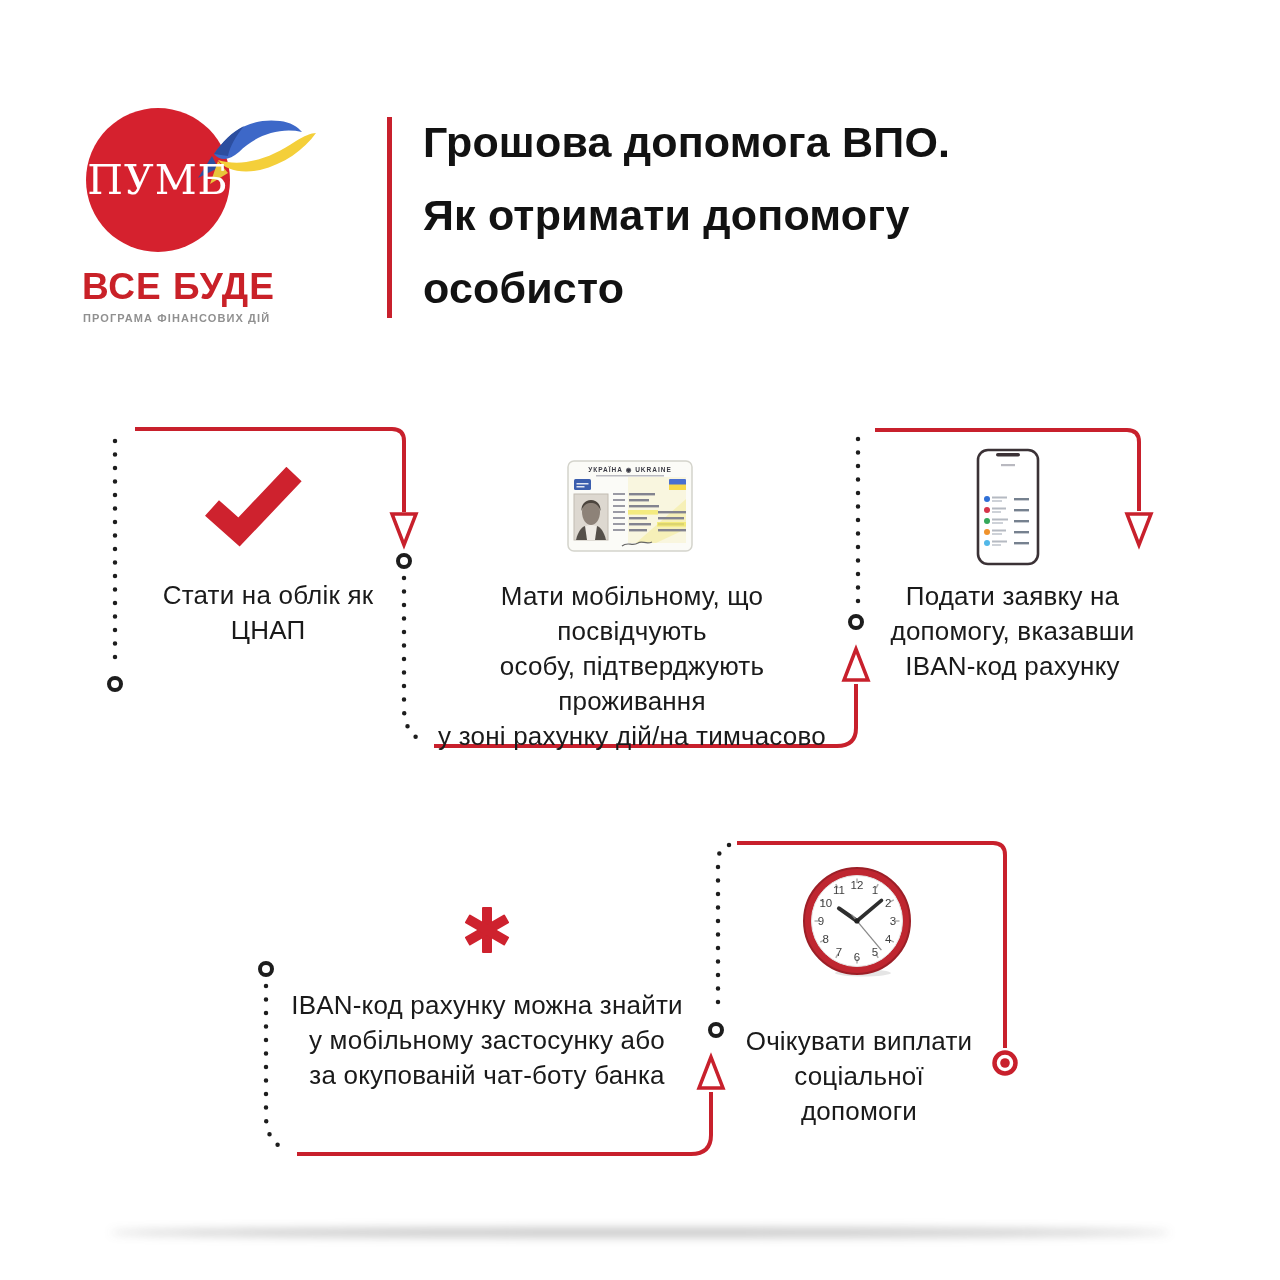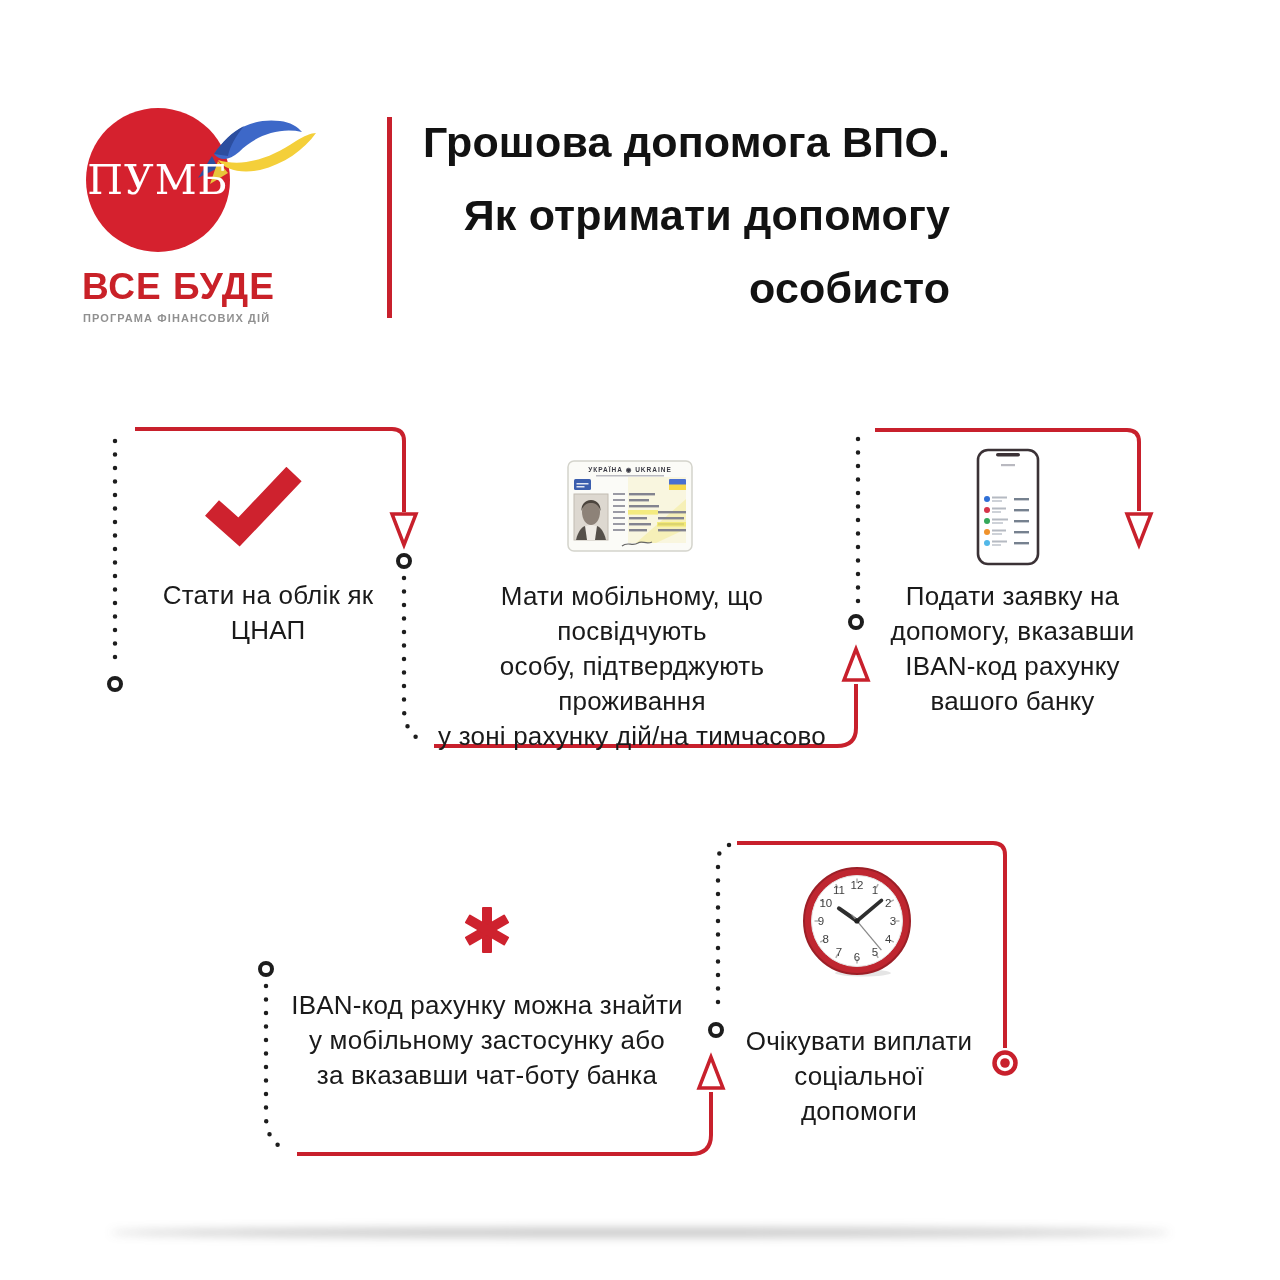--- a/index.html
+++ b/index.html
@@ -14,21 +14,21 @@
               font-family:"DejaVu Serif",serif;font-size:41px;letter-spacing:1px;}
   .ribbon{position:absolute;left:192px;top:108px;}
   .logo-tagline{position:absolute;left:82px;top:266px;color:#c92128;font-size:37px;font-weight:700;
                 letter-spacing:1px;}
   .logo-subtitle{position:absolute;left:83px;top:312px;color:#909090;font-size:11px;font-weight:700;
                  letter-spacing:1.1px;}
 
   
   .title-rule{position:absolute;left:387px;top:117px;width:5px;height:201px;background:#c8202c;}
   .page-title{position:absolute;left:423px;top:106px;margin:0;color:#121212;font-size:43px;
-              font-weight:700;line-height:73px;letter-spacing:0.2px;text-align:right;}
+              font-weight:700;line-height:73px;letter-spacing:0.2px;}
 
   
   .flow{position:absolute;left:0;top:0;}
 
   
   .step-text{position:absolute;color:#1a1a1a;font-size:26px;line-height:35px;text-align:center;
              letter-spacing:0.2px;}
   .step-1{left:118px;top:578px;width:300px;}
   .step-2{left:432px;top:579px;width:400px;}
   .step-3{left:860px;top:579px;width:305px;}
@@ -231,26 +231,25 @@
     </div>
   <div class="step-text step-2">
       <div>Мати мобільному, що посвідчують</div>
       <div>особу, підтверджують проживання</div>
       <div>у зоні рахунку дій/на тимчасово</div>
     </div>
   <div class="step-text step-3">
       <div>Подати заявку на</div>
       <div>допомогу, вказавши</div>
       <div>IBAN-код рахунку</div>
-      <div>вашого банку</div>
     </div>
   <div class="step-text step-4">
       <div>IBAN-код рахунку можна знайти</div>
       <div>у мобільному застосунку або</div>
-      <div>за вказавши чат-боту банка</div>
+      <div>за окупованій чат-боту банка</div>
     </div>
   <div class="step-text step-5">
       <div>Очікувати виплати</div>
       <div>соціальної допомоги</div>
     </div>
 
   <div class="bottom-shadow"></div>
 </div>
 
 </body></html>

